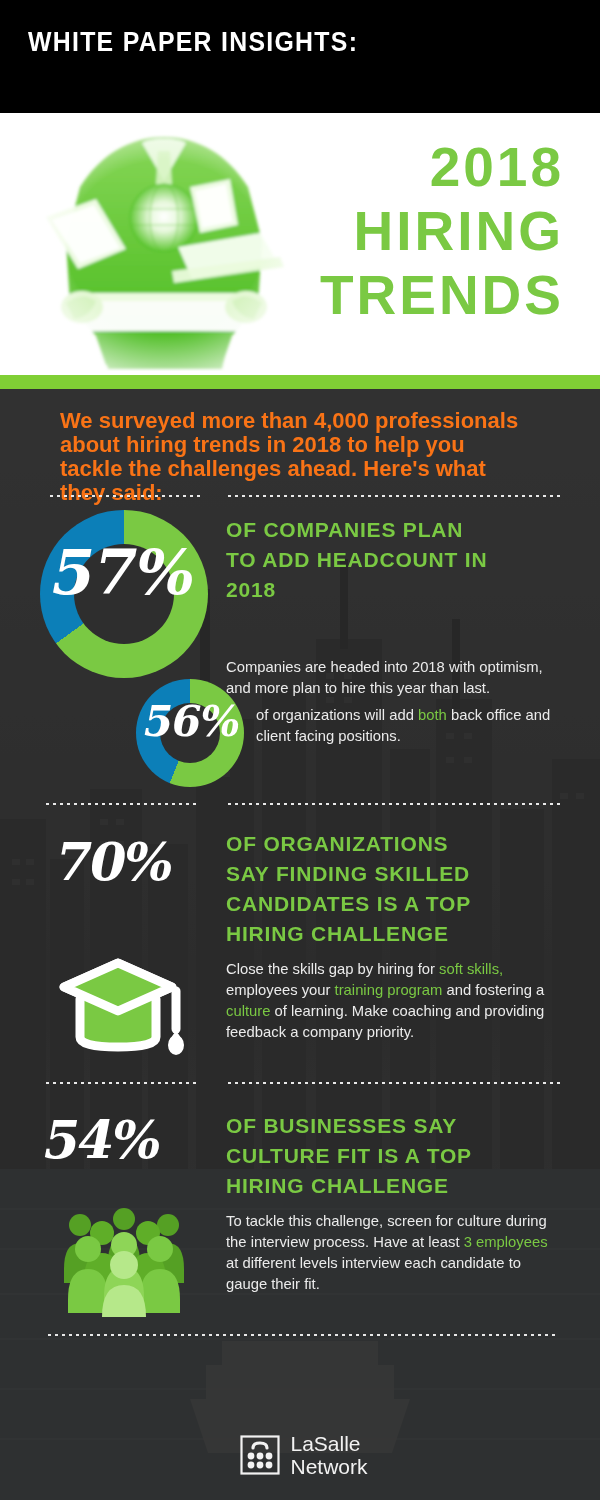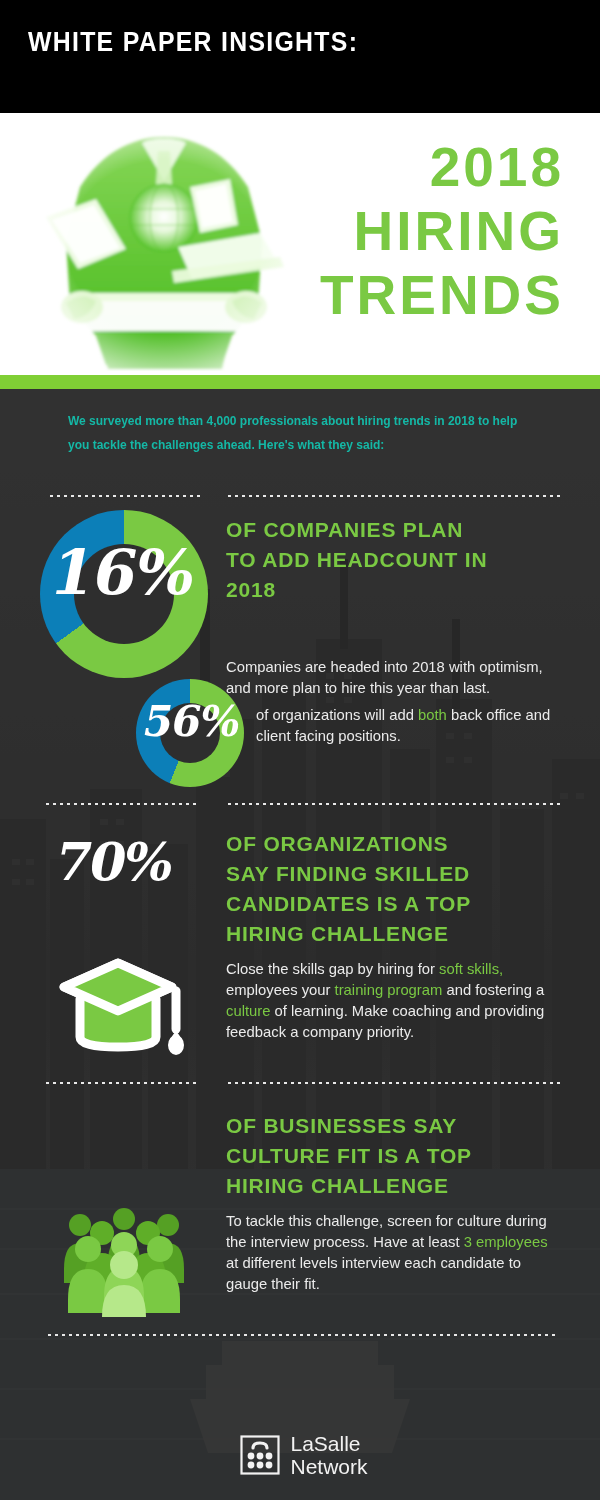--- a/index.html
+++ b/index.html
@@ -72,24 +72,24 @@
     width: 600px; height: 1111px;
     background: #2e2e2e;
     overflow: hidden;
   }
   .city-bg {
     position: absolute; inset: 0;
     opacity: 0.5;
   }
 
   .intro {
-    position: absolute; left: 68px; top: 20px;
+    position: absolute; left: 60px; top: 20px;
     width: 470px;
-    color: #14b8a6;
-    font-size: 12px;
+    color: #f97316;
+    font-size: 22px;
     font-weight: bold;
     line-height: 24px;
   }
 
   
   .dots {
     position: absolute;
     height: 4px;
     background-image: radial-gradient(circle, #e9e9e9 1.2px, transparent 1.4px);
     background-size: 7px 4px;
@@ -311,21 +311,21 @@
 
     <div class="intro">We surveyed more than 4,000 professionals about hiring trends in 2018 to help you tackle the challenges ahead. Here's what they said:</div>
 
     <div class="dots" style="left:48px; top:105px; width:152px;"></div>
     <div class="dots" style="left:226px; top:105px; width:334px;"></div>
 
     <div class="donut" style="left:40px; top:121px; width:168px; height:168px;
                 background: conic-gradient(#7ac943 0deg 234deg, #0c7fb8 234deg 360deg);">
       <div class="hole" style="left:34px; top:34px; width:100px; height:100px;"></div>
     </div>
-    <div class="pct-script" style="position:absolute; left:52px; top:153px; font-size:62px; line-height:62px; z-index:3;">16%</div>
+    <div class="pct-script" style="position:absolute; left:52px; top:153px; font-size:62px; line-height:62px; z-index:3;">57%</div>
 
     <div class="head-green" style="left:226px; top:126px; width:330px;">
       <span>OF COMPANIES PLAN</span><br>
       <span>TO ADD HEADCOUNT IN</span><br>
       <span>2018</span>
     </div>
     <div class="body-txt" style="left:226px; top:232px; width:324px;margin-top:36px;">Companies are headed into 2018 with optimism, and more plan to hire this year than last.</div>
 
     <div class="donut" style="left:136px; top:290px; width:108px; height:108px;
                 background: conic-gradient(#7ac943 0deg 202deg, #0c7fb8 202deg 360deg);">
@@ -356,20 +356,21 @@
       <line x1="120" y1="42" x2="120" y2="80" stroke="#ffffff" stroke-width="9" stroke-linecap="round"></line>
       <path d="M120 82 q11 12 0 20 q-11 -8 0 -20 Z" fill="#ffffff"></path>
       <ellipse cx="120" cy="96" rx="8" ry="10" fill="#ffffff"></ellipse>
     </svg>
 
     <div class="body-txt" style="left:226px; top:570px; width:326px;"><span>Close the skills gap by hiring for </span><span class="hl">soft skills,</span><span> employees your </span><span class="hl">training program</span><span> and fostering a </span><span class="hl">culture</span><span> of learning. Make coaching and providing feedback a company priority.</span></div>
 
     <div class="dots" style="left:44px; top:692px; width:156px;"></div>
     <div class="dots" style="left:226px; top:692px; width:334px;"></div>
 
+    <div class="big-pct" style="left:44px; top:720px;">54%</div>
 
     <div class="head-green" style="left:226px; top:722px; width:330px;">
       <span>OF BUSINESSES SAY</span><br>
       <span>CULTURE FIT IS A TOP</span><br>
       <span>HIRING CHALLENGE</span>
     </div>
 
     <svg style="position:absolute; left:58px; top:818px;" width="132" height="110" viewBox="0 0 132 110">
 
       <g fill="#55a024">

